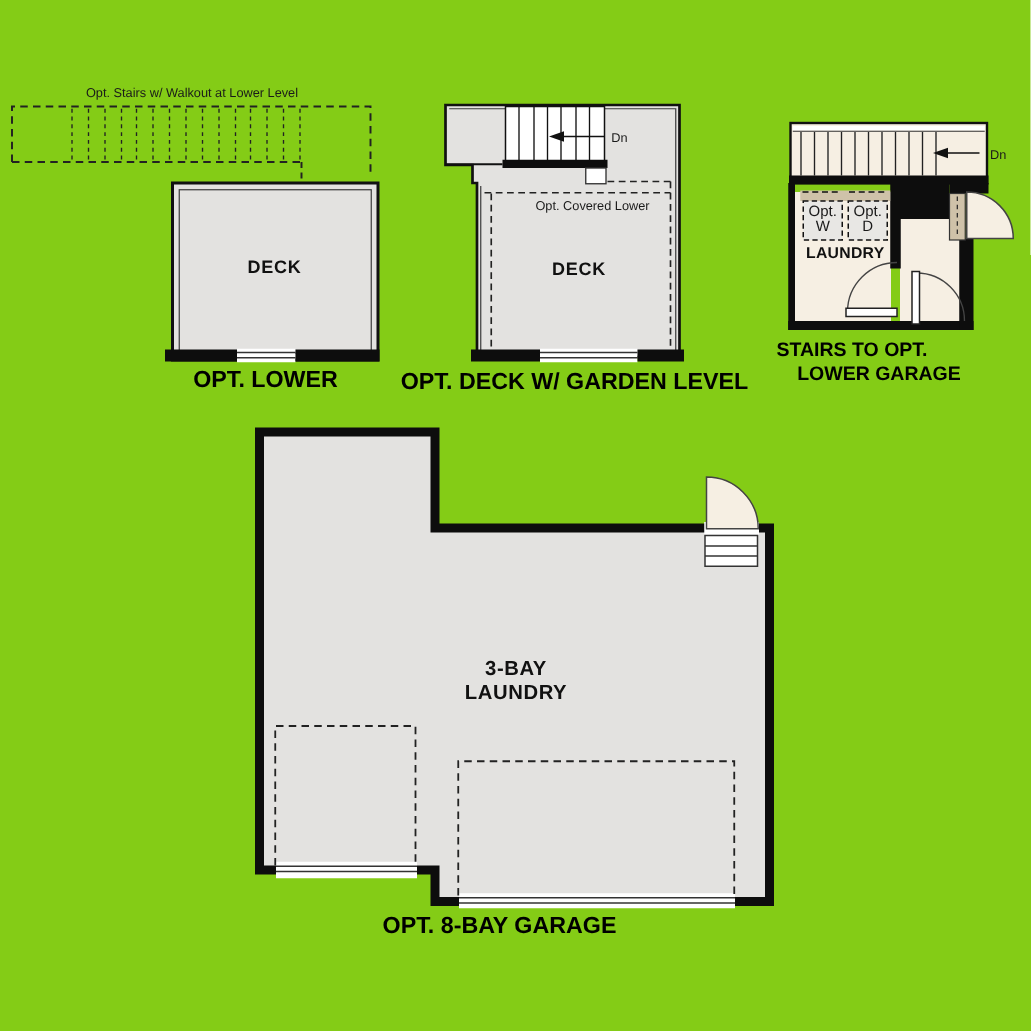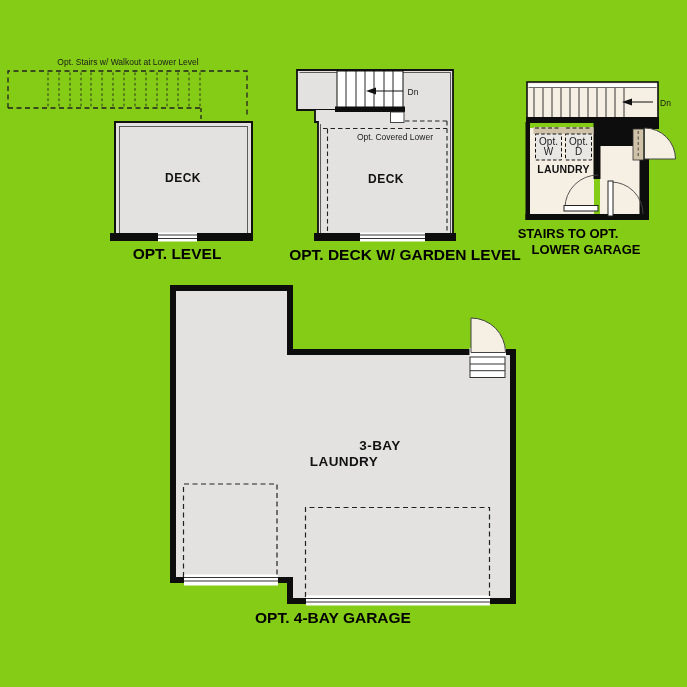--- a/index.html
+++ b/index.html
@@ -160,32 +160,32 @@
     <line x1="306" y1="598.5" x2="490" y2="598.5" stroke="#333" stroke-width="1"></line>
     <line x1="306" y1="602" x2="490" y2="602" stroke="#333" stroke-width="1"></line>
 
     <path d="M 183.5 577 L 183.5 484 L 277 484 L 277 577" fill="none" stroke="#222" stroke-width="1.2" stroke-dasharray="5 3.5"></path>
     <path d="M 305.5 597 L 305.5 507.5 L 489.5 507.5 L 489.5 597" fill="none" stroke="#222" stroke-width="1.2" stroke-dasharray="5 3.5"></path>
   </g>
 </svg>
 
   <div class="lbl note" style="left:128px;top:62px;">Opt. Stairs w/ Walkout at Lower Level</div>
   <div class="lbl room" style="left:183px;top:178px;">DECK</div>
-  <div class="lbl caption" style="left:177px;top:254px;">OPT. LEVEL</div>
+  <div class="lbl caption" style="left:177px;top:254px;">OPT. LOWER</div>
 
   <div class="lbl note" style="left:413px;top:91.5px;">Dn</div>
   <div class="lbl note" style="left:395px;top:137px;">Opt. Covered Lower</div>
   <div class="lbl room" style="left:386px;top:179px;">DECK</div>
-  <div class="lbl caption" style="left:405px;top:255px;text-align:right;">OPT. DECK W/ GARDEN LEVEL</div>
+  <div class="lbl caption" style="left:383px;top:255px;text-align:right;">OPT. DECK W/ GARDEN LEVEL</div>
 
   <div class="lbl note" style="left:665.5px;top:102.5px;">Dn</div>
   <div class="lbl tiny" style="left:548.5px;top:142px;">Opt.</div>
   <div class="lbl tiny" style="left:548.5px;top:151.5px;">W</div>
   <div class="lbl tiny" style="left:578.5px;top:142px;">Opt.</div>
   <div class="lbl tiny" style="left:578.5px;top:151.5px;">D</div>
   <div class="lbl laundry" style="left:563.5px;top:168.5px;">LAUNDRY</div>
   <div class="lbl caption-sm" style="left:568px;top:233px;">STAIRS TO OPT.</div>
   <div class="lbl caption-sm" style="left:586px;top:249px;">LOWER GARAGE</div>
 
-  <div class="lbl room-lg" style="left:344px;top:445.5px;margin-left:36px;">3-BAY</div>
+  <div class="lbl room-lg" style="left:344px;top:445.5px;">3-BAY</div>
   <div class="lbl room-lg" style="left:344px;top:461.5px;">LAUNDRY</div>
-  <div class="lbl caption" style="left:333px;top:618px;">OPT. 4-BAY GARAGE</div>
+  <div class="lbl caption" style="left:333px;top:618px;">OPT. 8-BAY GARAGE</div>
 </div>
 
 </body></html>

